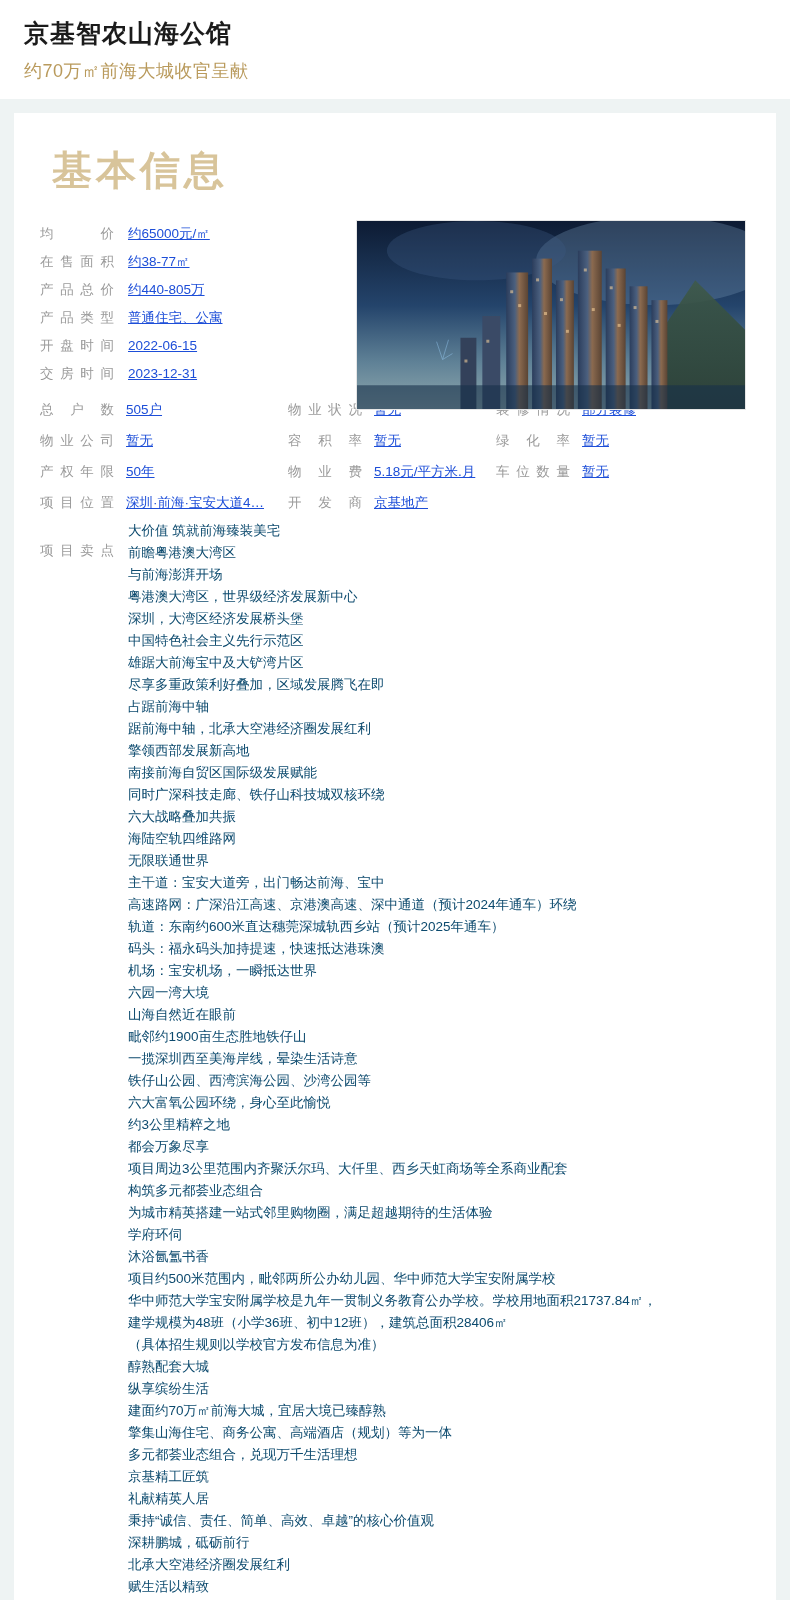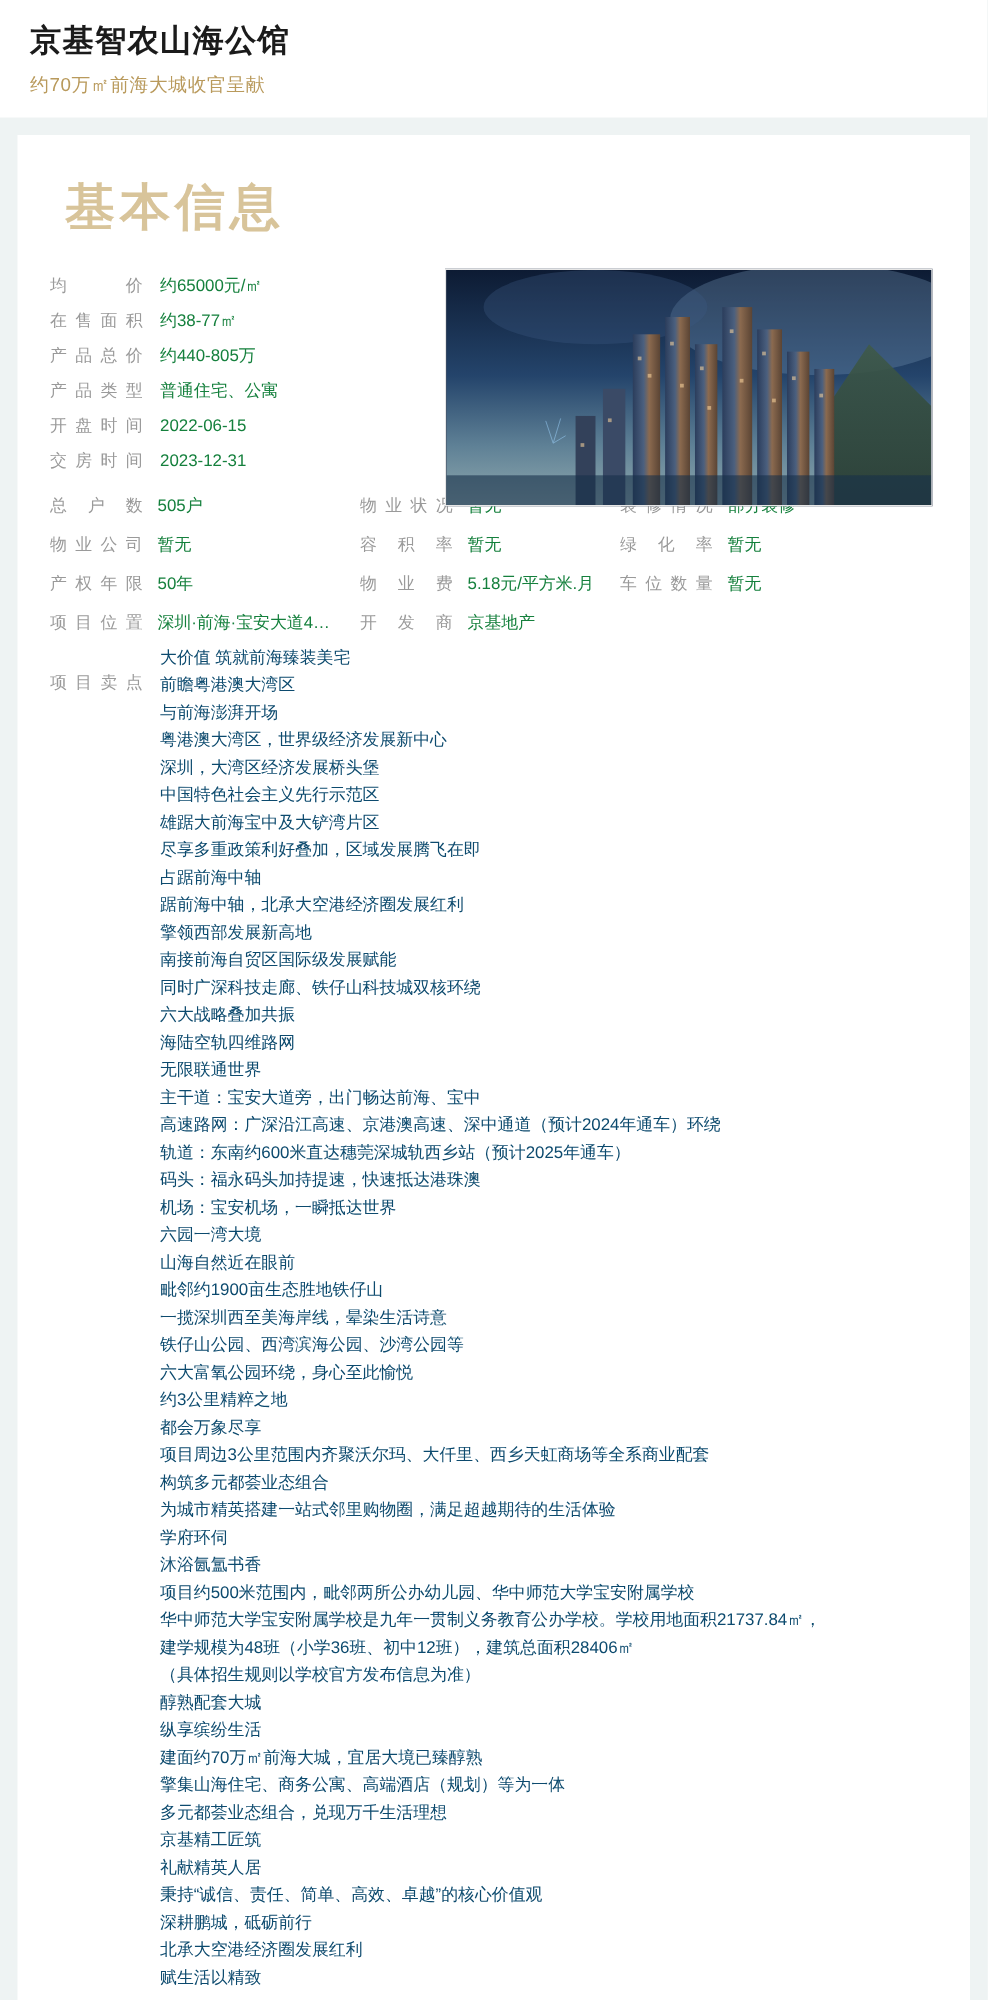--- a/index.html
+++ b/index.html
@@ -23,21 +23,21 @@
   }
   .header-title {
     font-size: 25px;
     font-weight: bold;
     color: #1b1b1b;
     letter-spacing: 1px;
     line-height: 1.25;
   }
   .header-sub {
     margin-top: 10px;
-    font-size: 15px;
+    font-size: 18px;
     color: #b99a5c;
     letter-spacing: 0.5px;
   }
   
   .card {
     background: #ffffff;
     margin: 14px 14px 0 14px;
     padding: 26px 26px 30px 26px;
     min-height: 1450px;
   }
@@ -72,24 +72,25 @@
   }
   .lbl {
     color: #9a9a9a;
     font-size: 13.5px;
     line-height: 28px;
     white-space: nowrap;
     text-align: justify;
     text-align-last: justify;
   }
   .val {
-    color: #15803d;
+    color: #1d4ed8;
     font-size: 13.5px;
     line-height: 28px;
     white-space: nowrap;
+    text-decoration: underline;
   }
 
   
   .tri {
     display: grid;
     grid-template-columns: 74px 150px 74px 110px 74px 1fr;
     column-gap: 12px;
     align-items: start;
     margin-top: 0;
   }

